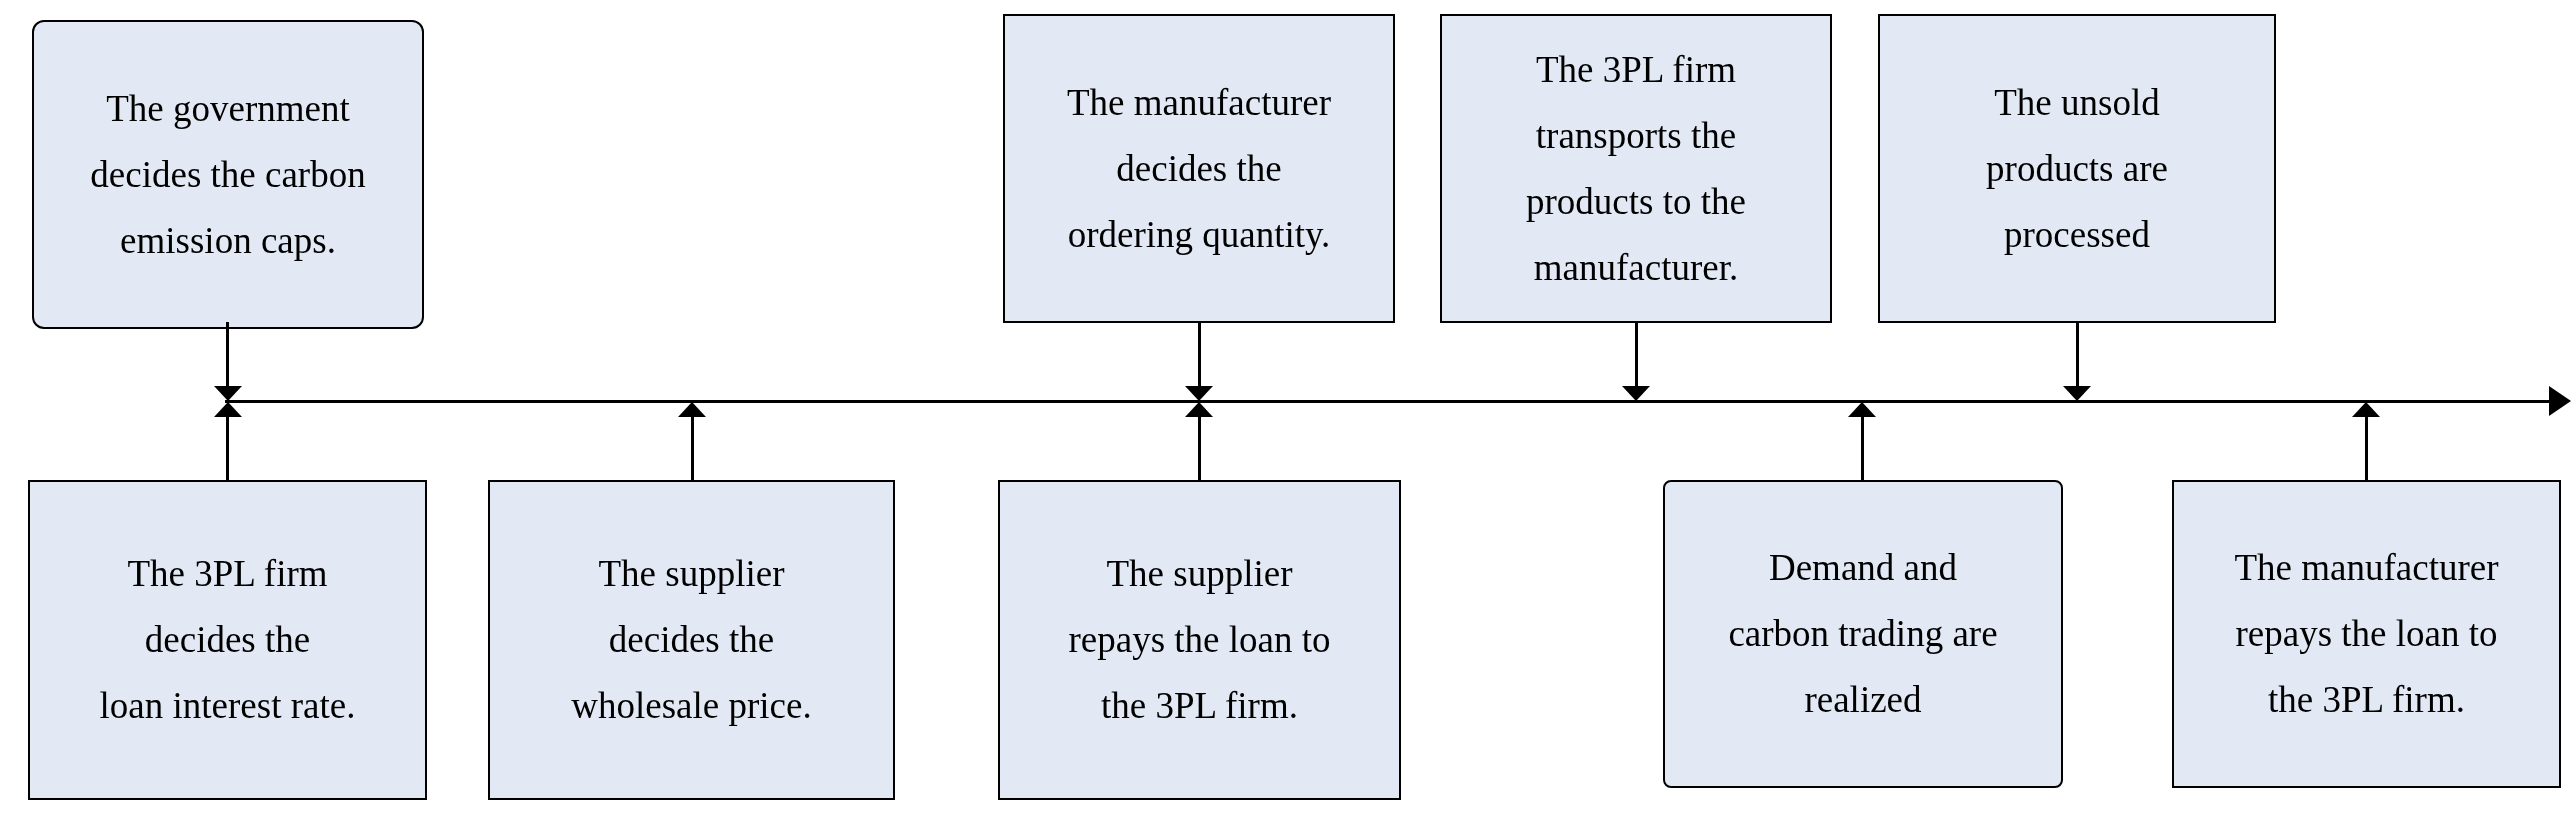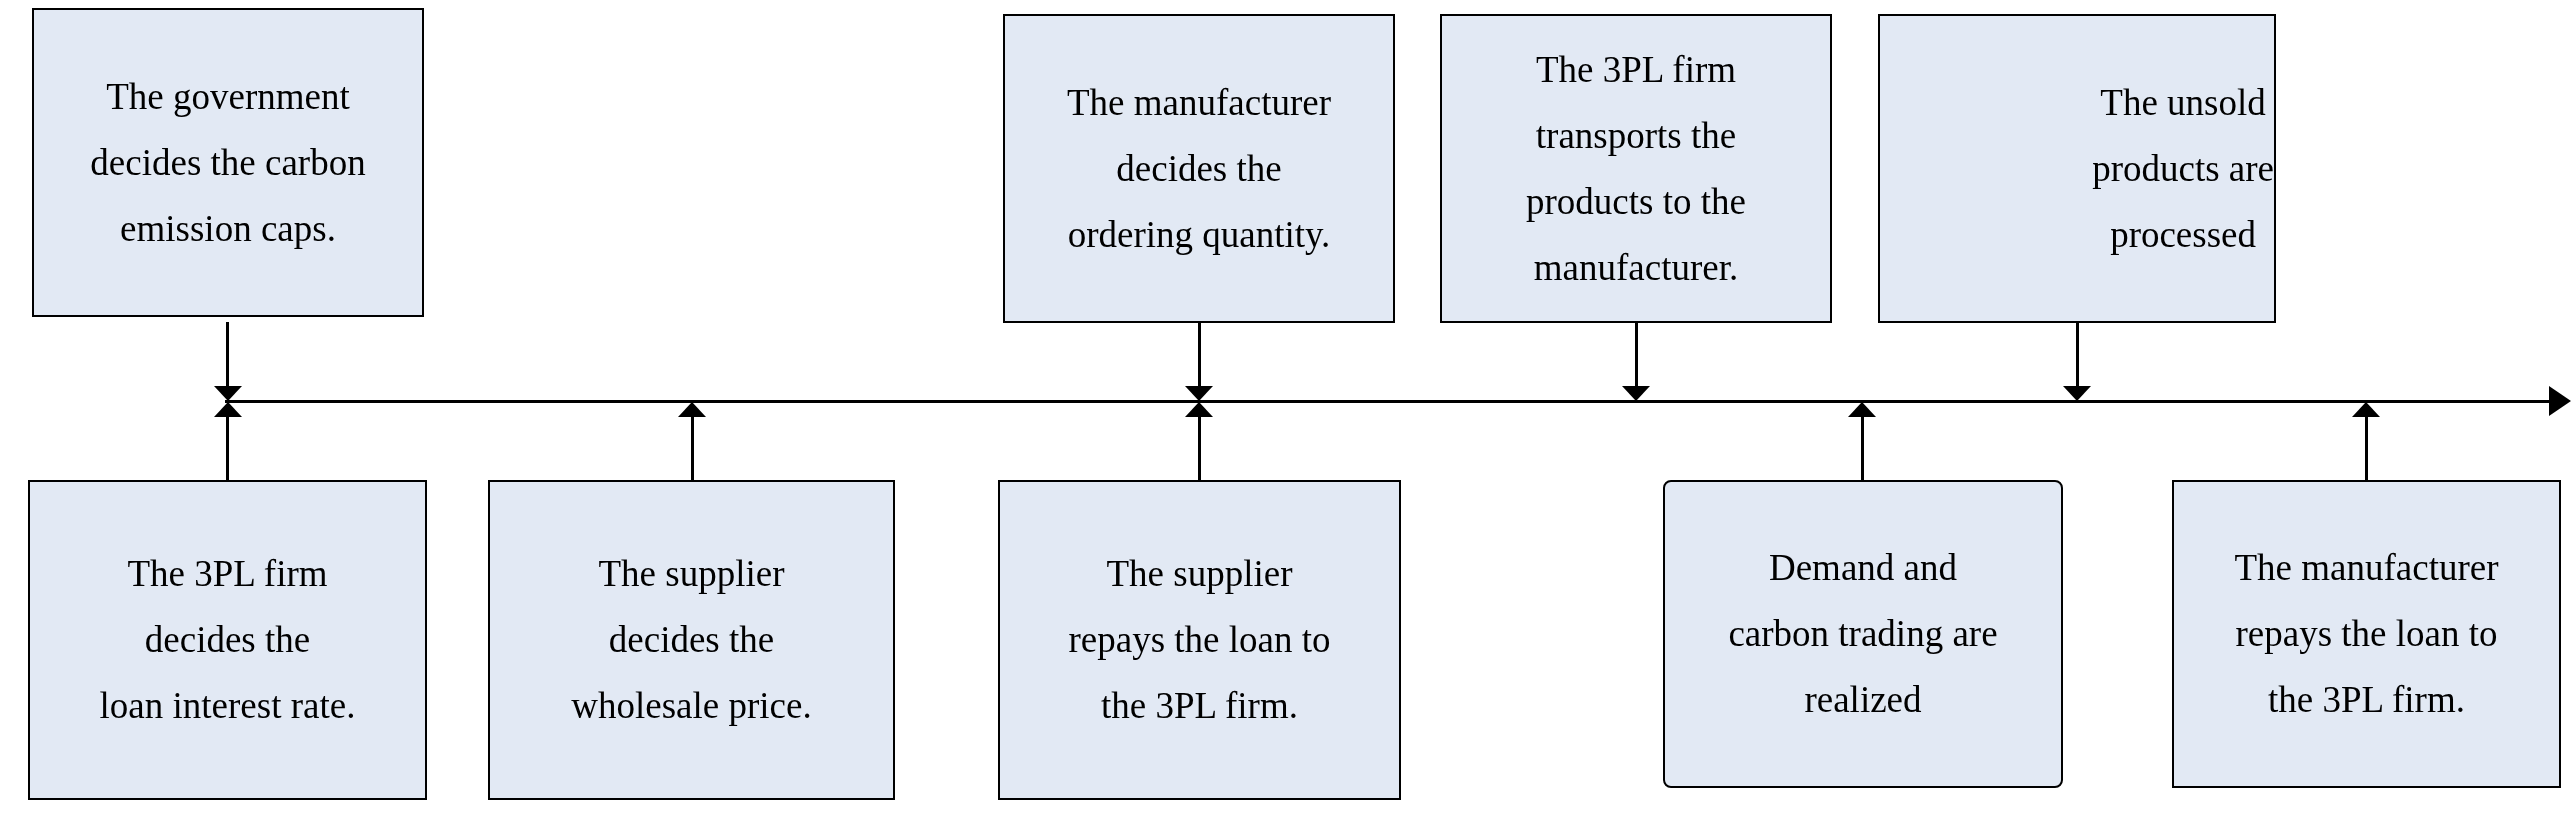--- a/index.html
+++ b/index.html
@@ -62,40 +62,40 @@
     border-top: 15.6px solid transparent;
     border-bottom: 15.6px solid transparent;
     border-left: 22.6px solid var(--line-color, #000000);
   }
 </style>
 </head>
 <body>
 
 <div class="canvas">
 
-  <div class="node" style="left:32px;   top:8px; width:392px; height:309px;">
+  <div class="node" style="left:32px;   top:20px; width:392px; height:309px;border-radius:12px;">
     <div class="label">The government
 decides the carbon
 emission caps.</div>
   </div>
 
   <div class="node" style="left:1003px; top:14px; width:392px; height:309px;">
     <div class="label">The manufacturer
 decides the
 ordering quantity.</div>
   </div>
 
   <div class="node" style="left:1440px; top:14px; width:392px; height:309px;">
     <div class="label">The 3PL firm
 transports the
 products to the
 manufacturer.</div>
   </div>
 
-  <div class="node" style="left:1878px; top:14px; width:398px; height:309px;justify-content:flex-end;">
+  <div class="node" style="left:1878px; top:14px; width:398px; height:309px;">
     <div class="label">The unsold
 products are
 processed</div>
   </div>
 
   <div class="node" style="left:28px;   top:480px; width:399px; height:320px;">
     <div class="label">The 3PL firm
 decides the
 loan interest rate.</div>
   </div>

